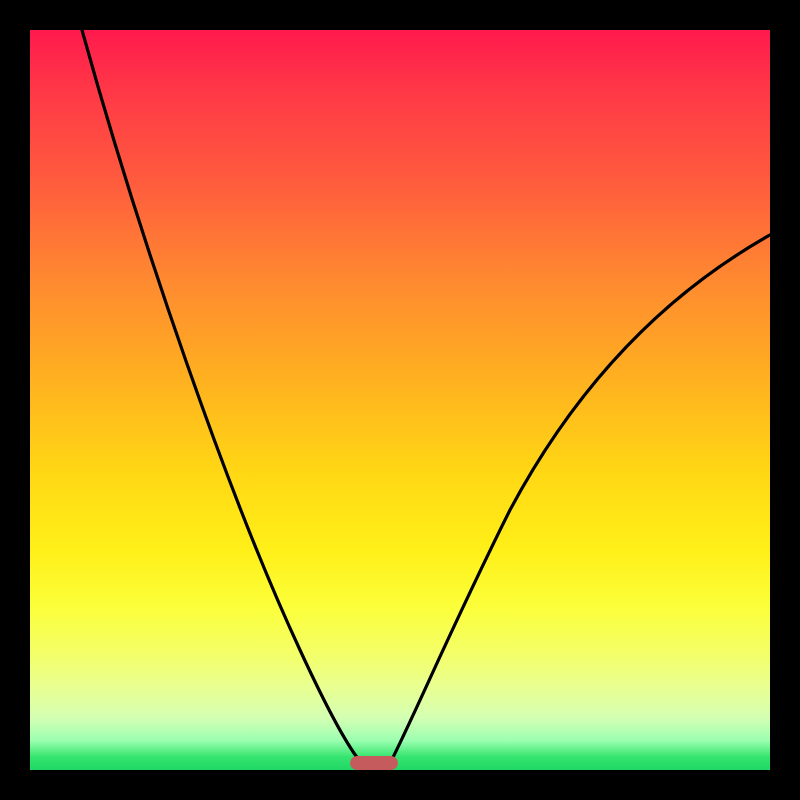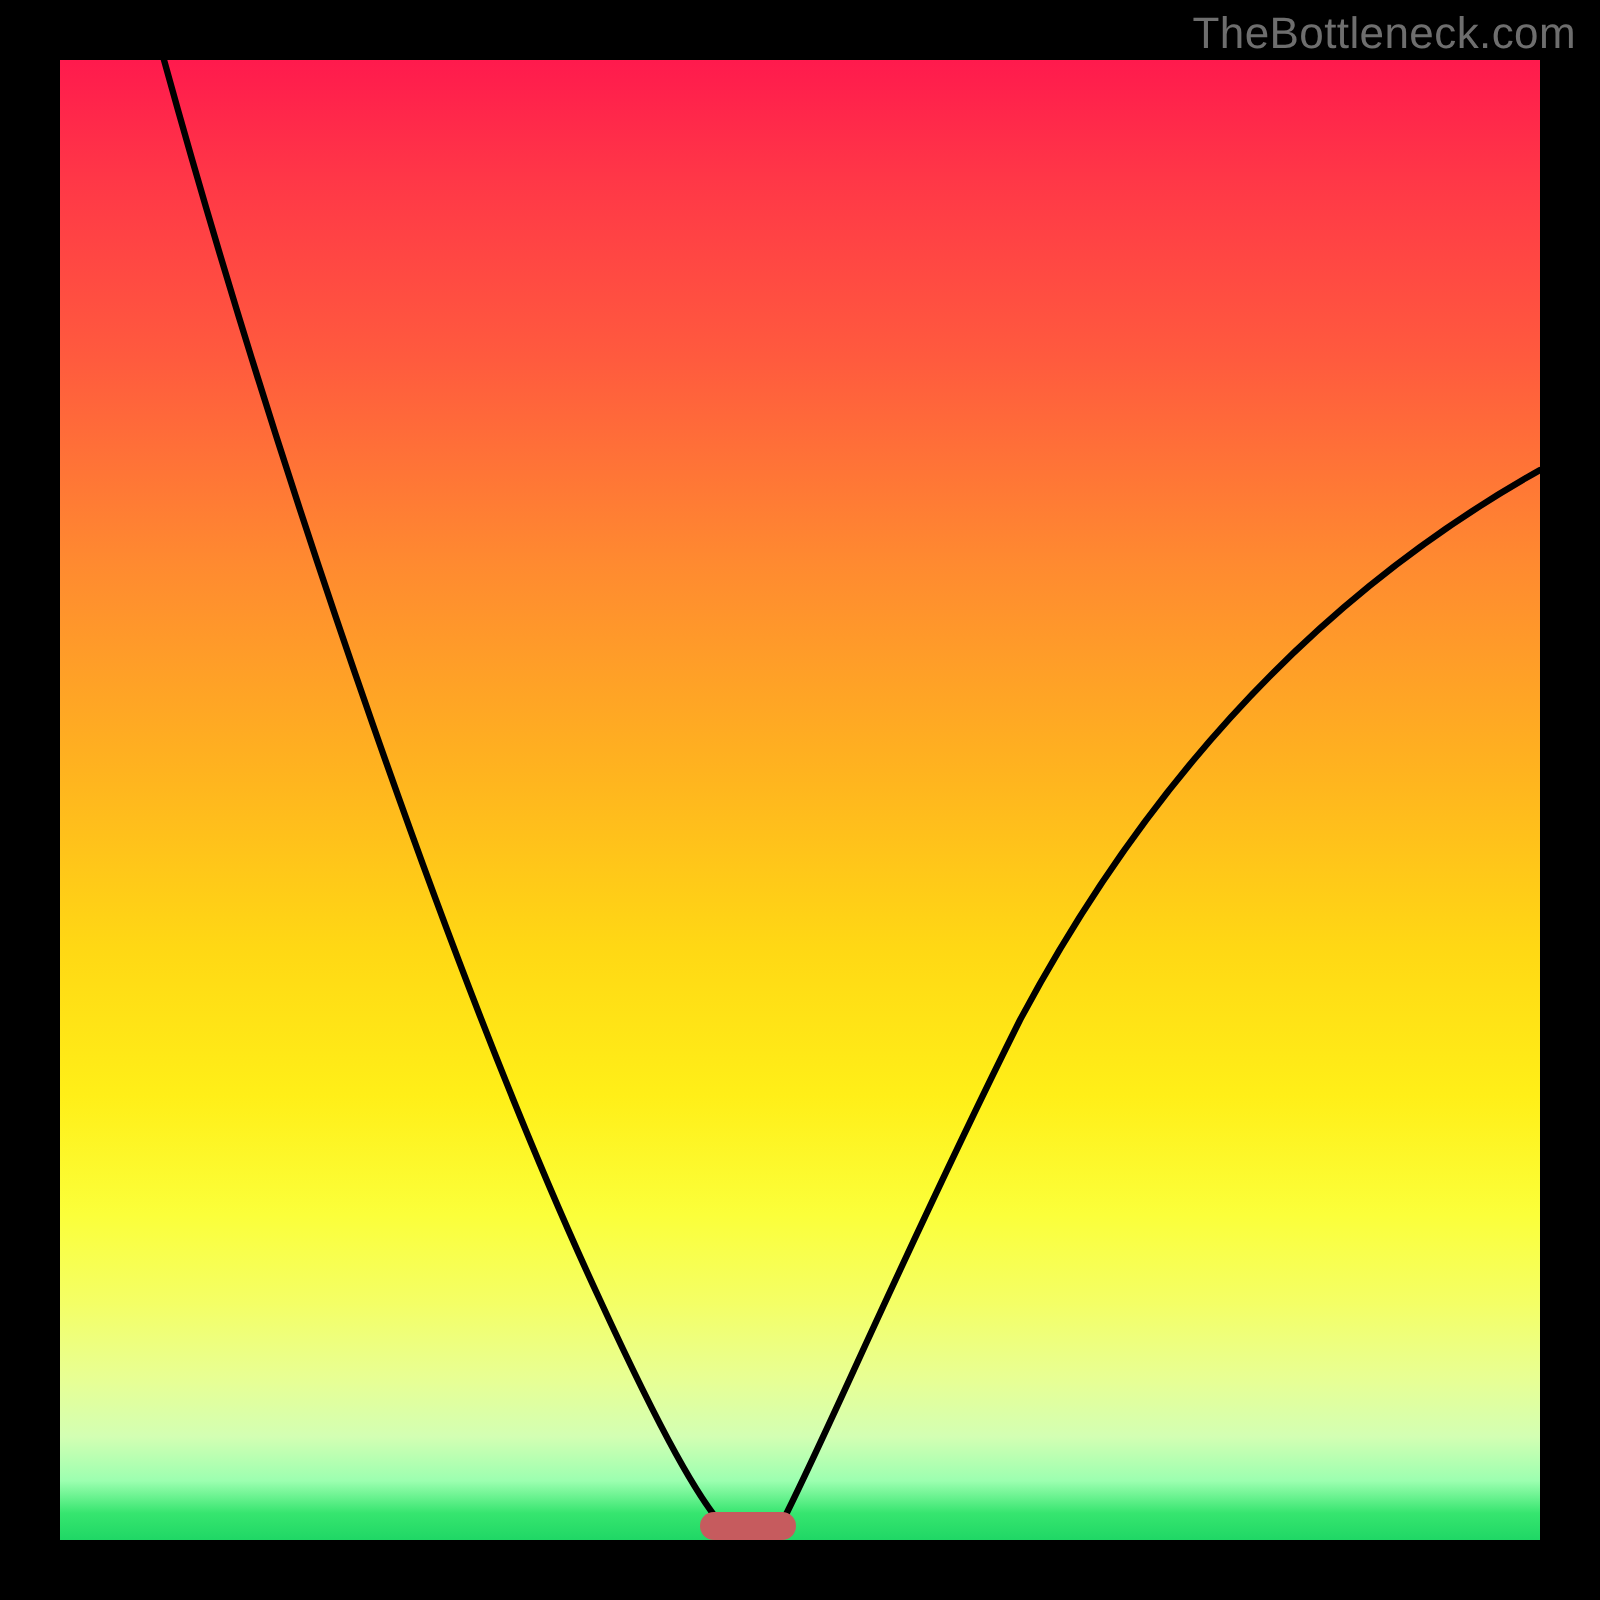--- a/index.html
+++ b/index.html
@@ -64,21 +64,20 @@
     width: 48px;
     height: 14px;
     border-radius: 7px;
     background: #c65b5e;
   }
 </style>
 </head>
 <body>
 
 <div class="frame">
-  <div class="watermark">TheBottleneck.com</div>
   <div class="plot">
     <svg class="curve" viewBox="0 0 740 740" preserveAspectRatio="none">
       <path d="M 52 0
                C 110 210, 200 470, 270 620
                C 300 685, 320 722, 335 737" fill="none" stroke="#000" stroke-width="3.2" stroke-linecap="round"></path>
       <path d="M 358 737
                C 378 700, 420 600, 480 480
                C 560 330, 660 250, 740 205" fill="none" stroke="#000" stroke-width="3.2" stroke-linecap="round"></path>
     </svg>
     <div class="marker" style="left:320px; bottom:0px;"></div>

